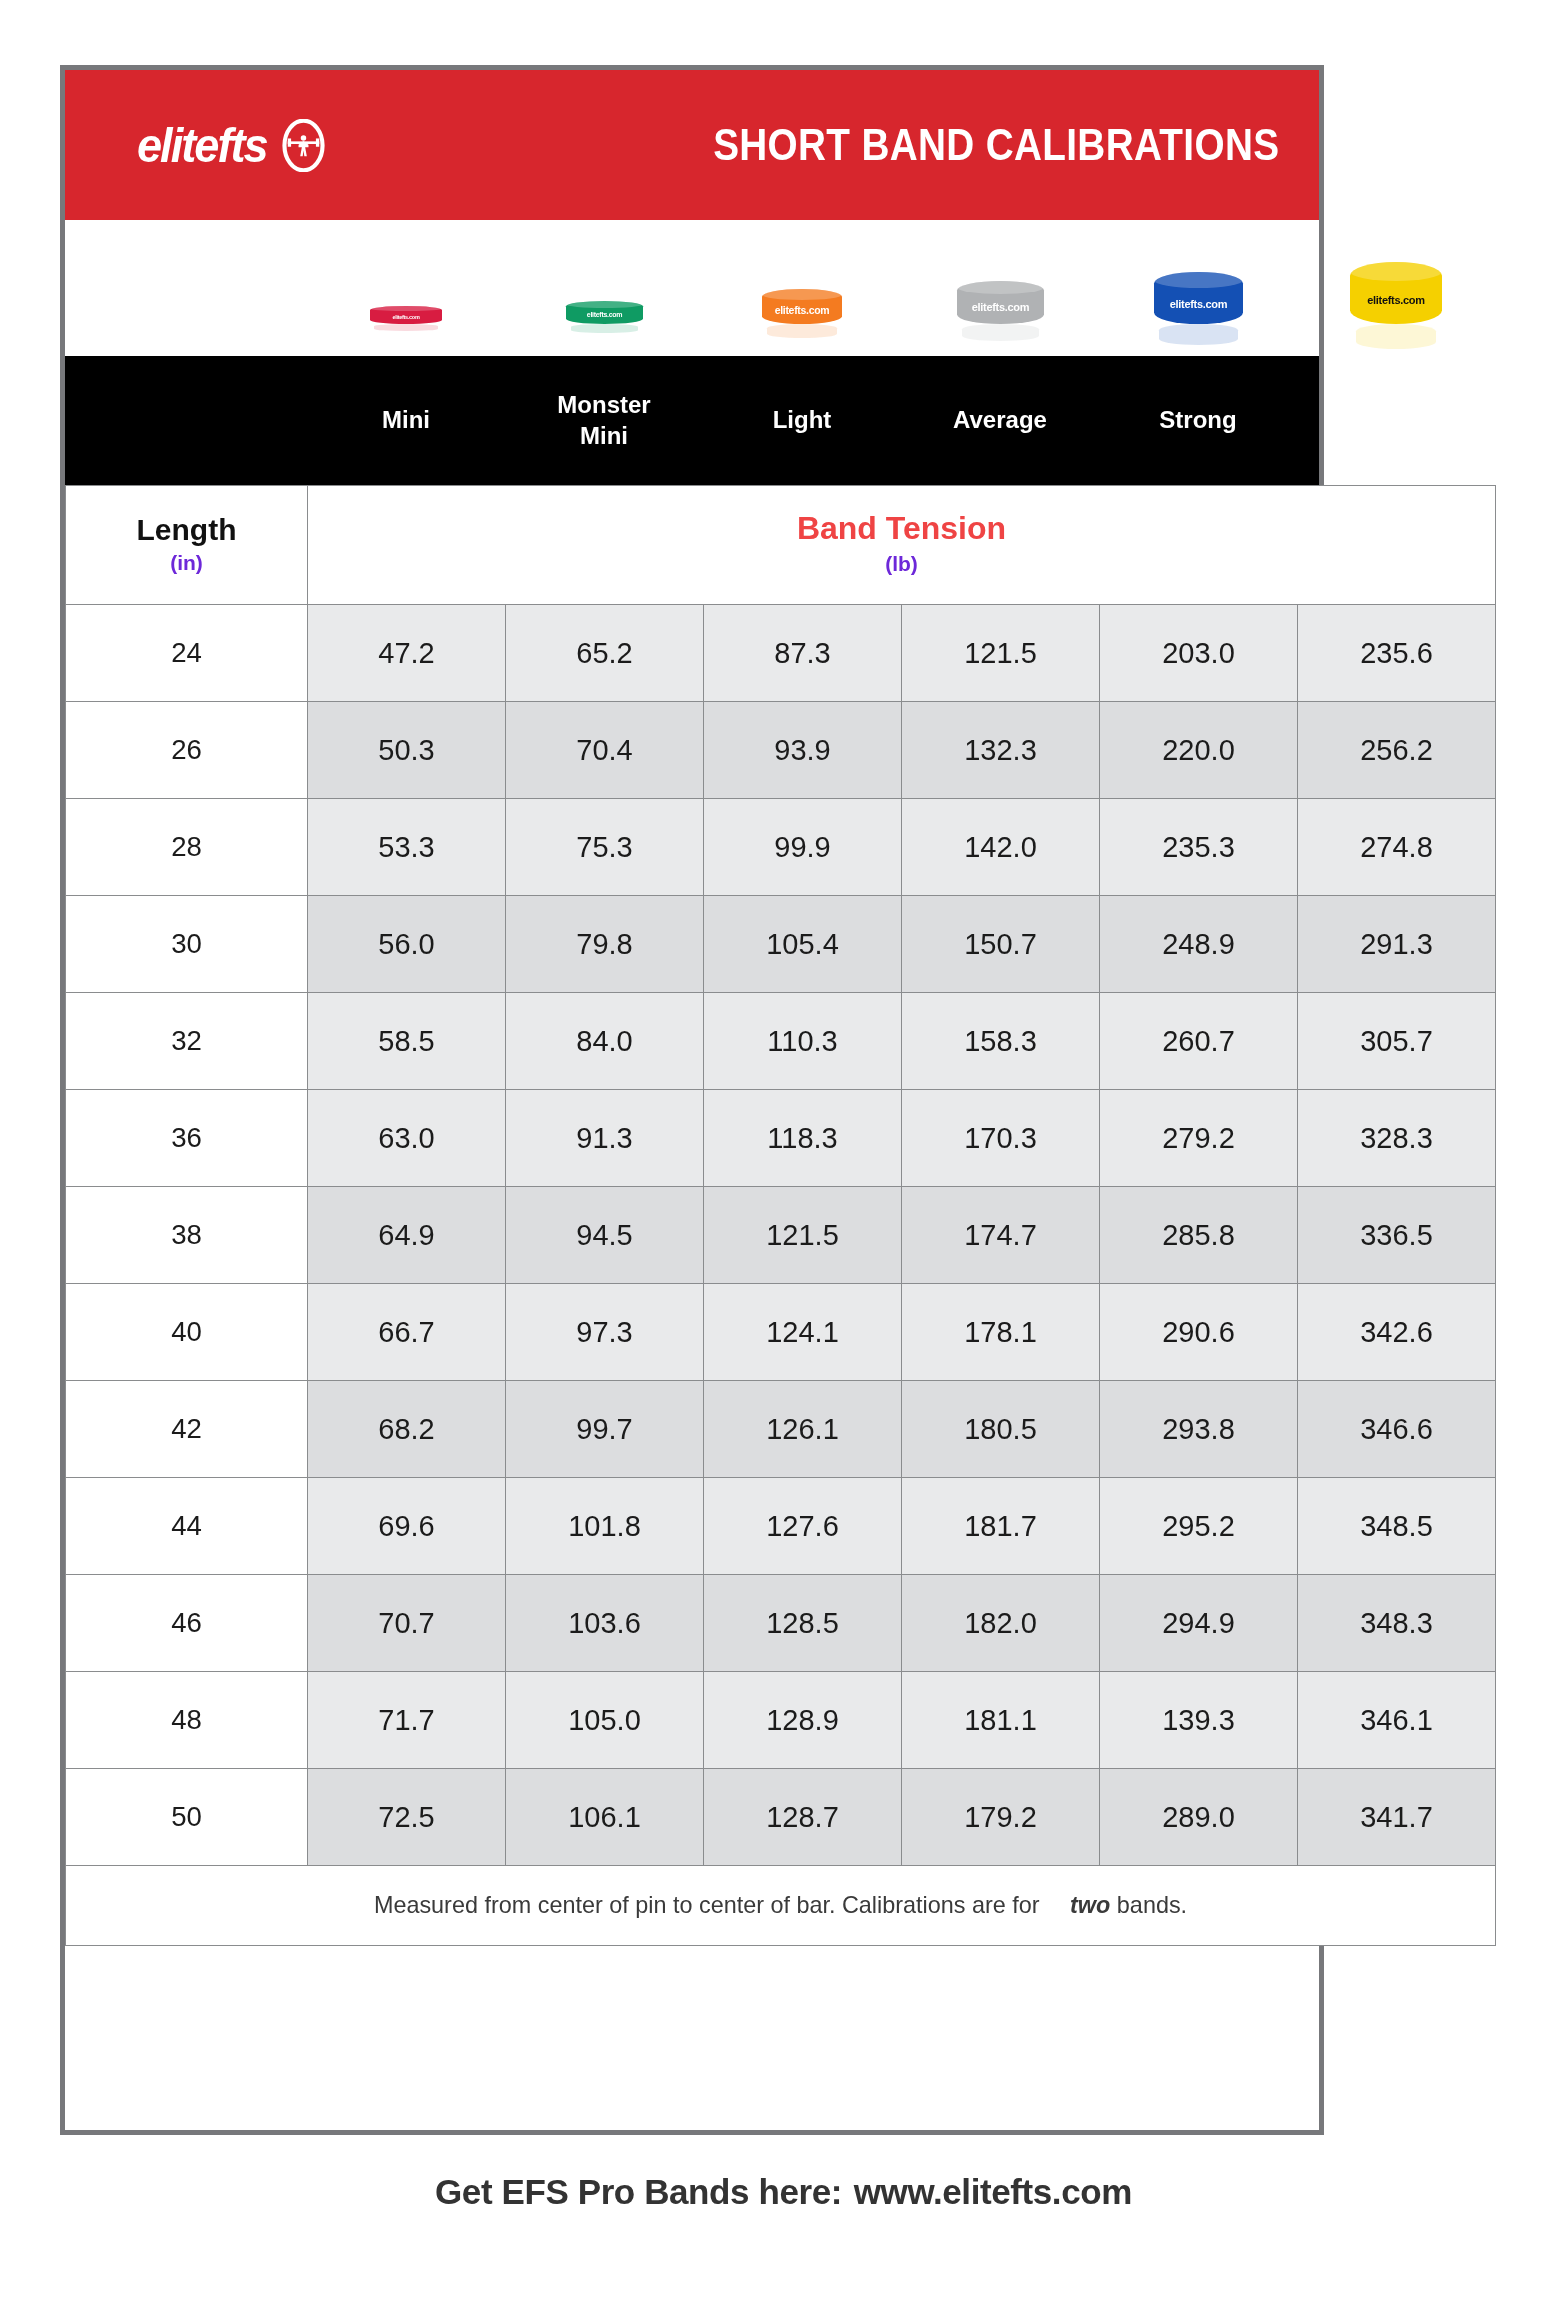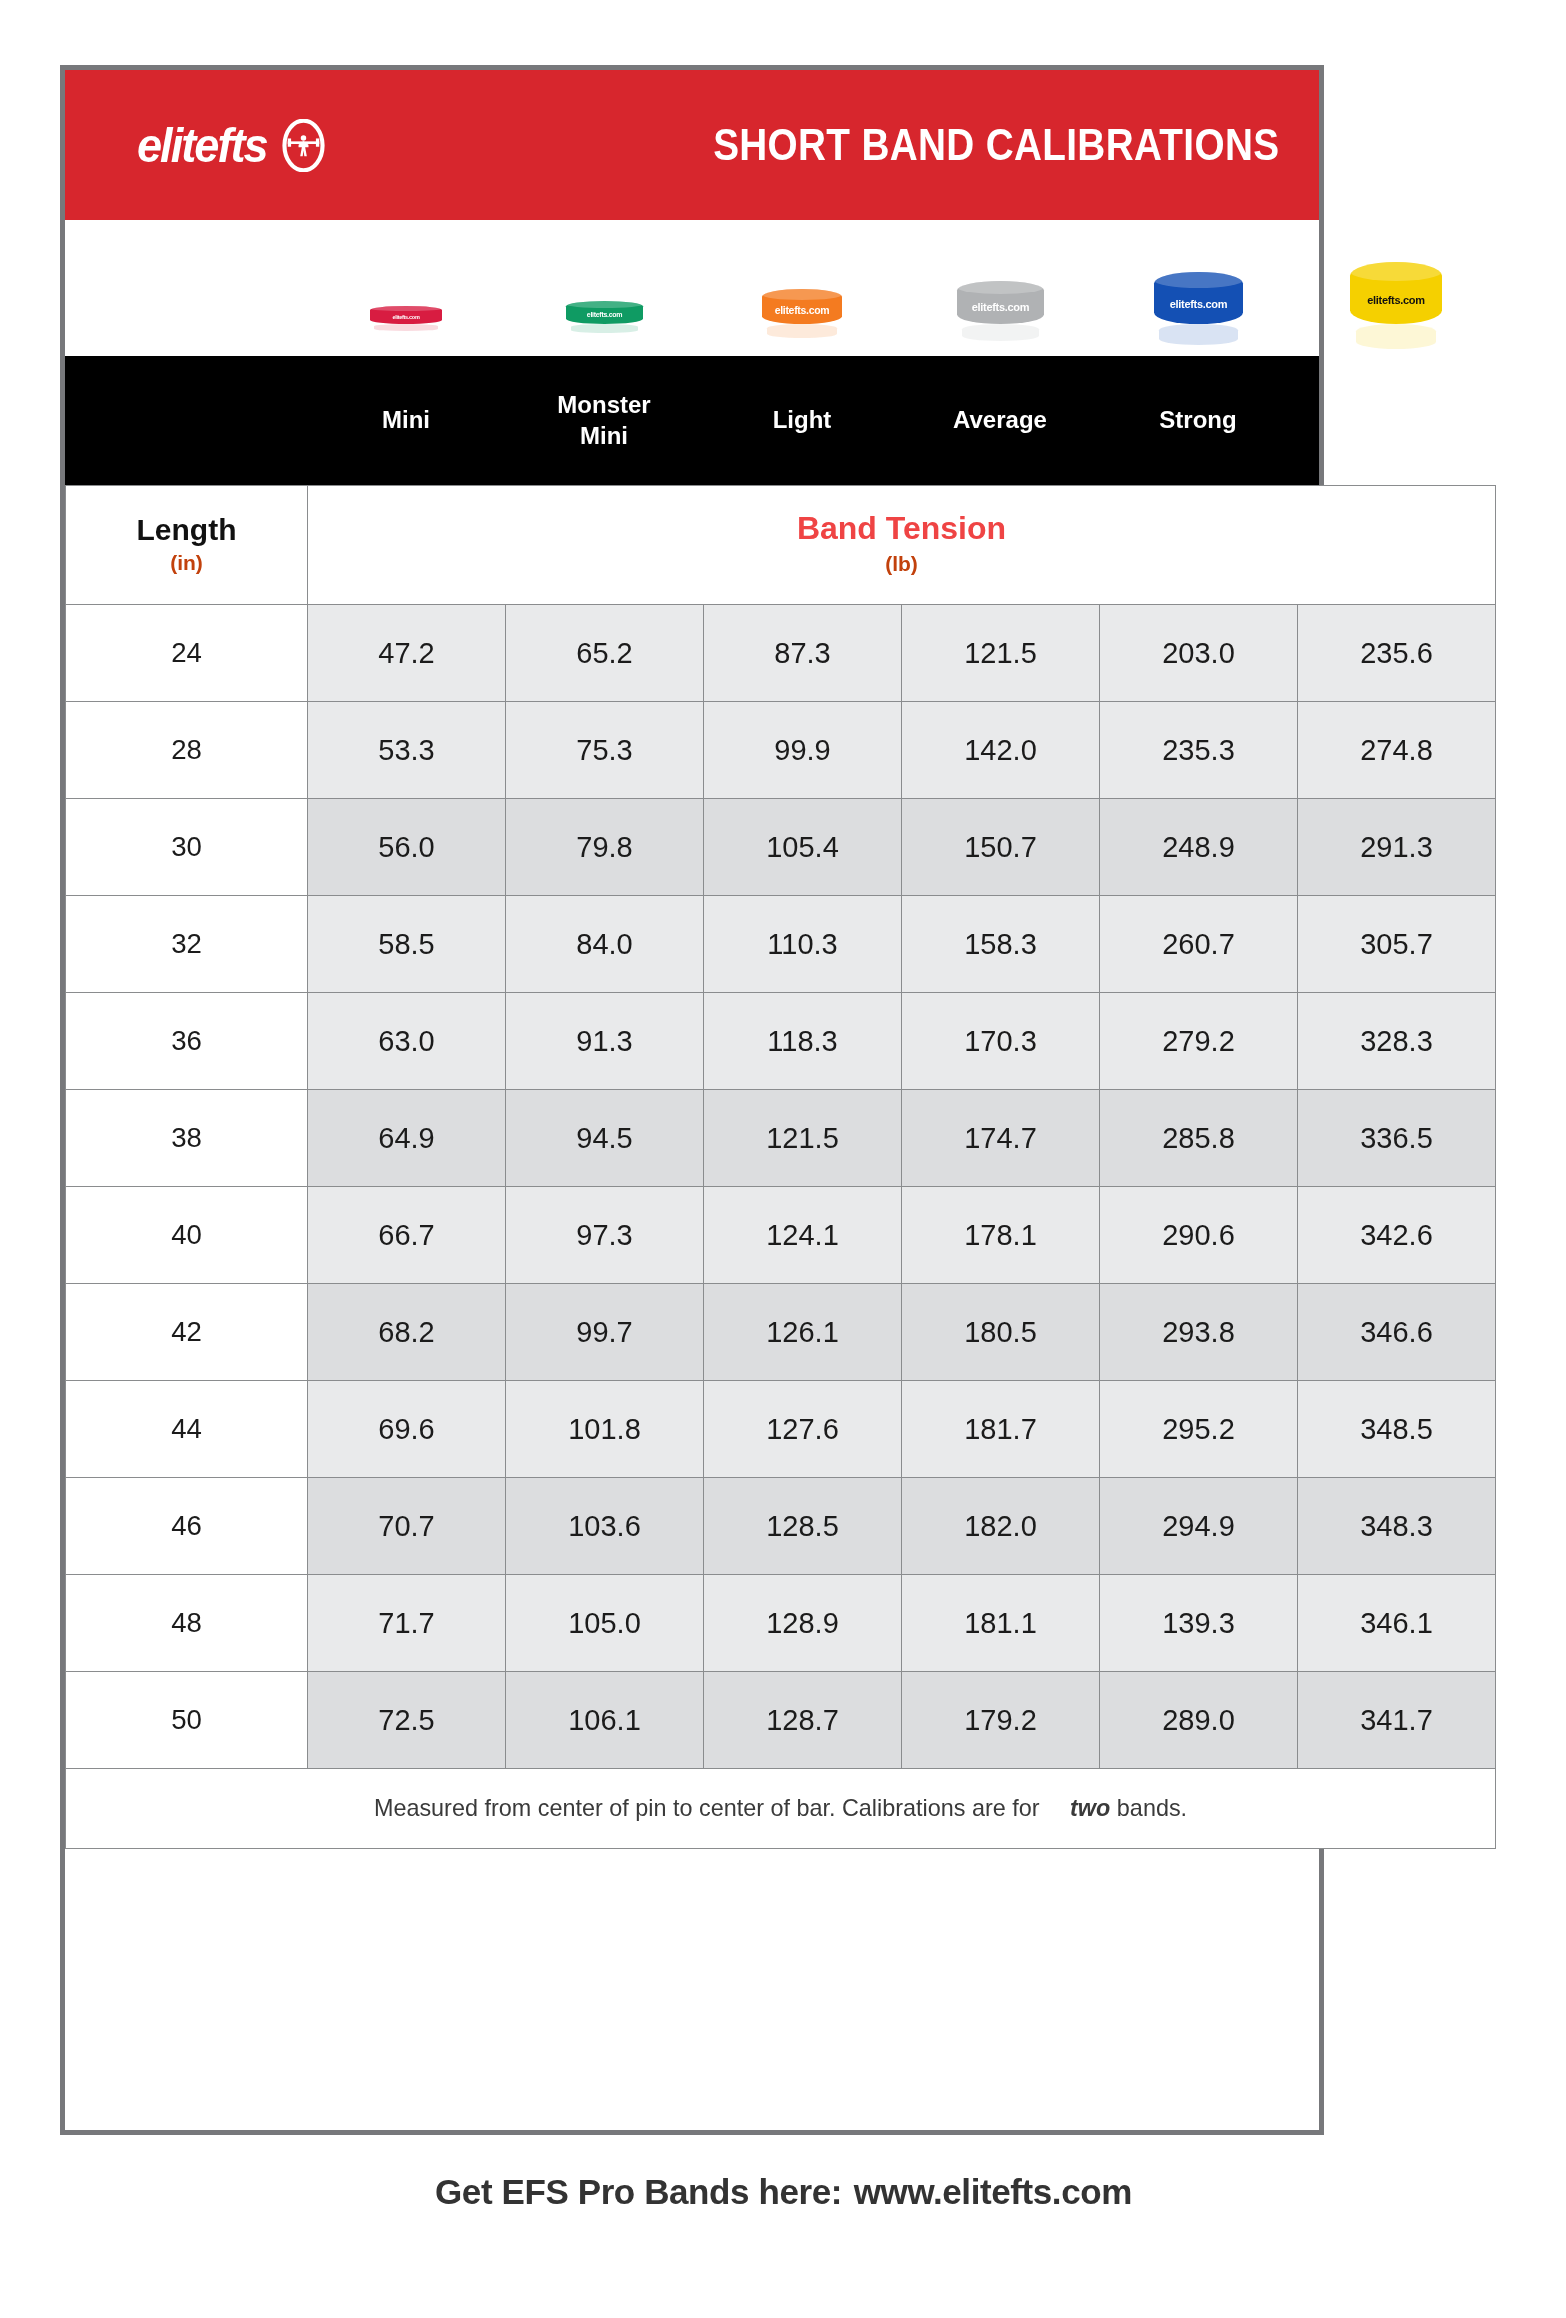--- a/index.html
+++ b/index.html
@@ -151,21 +151,21 @@
   }
   .subhead .big {
     font-size: 30px;
     font-weight: bold;
     color: #111111;
     line-height: 1.18;
   }
   .subhead .small {
     font-size: 21px;
     font-weight: bold;
-    color: #c2410c;
+    color: #6d28d9;
     line-height: 1.5;
   }
   .subhead .tension {
     font-size: 32px;
     font-weight: bold;
     color: #ef4444;
     line-height: 1.18;
   }
 
   #tbl tbody.databody tr { height: 97px; }
@@ -307,20 +307,29 @@
       <tbody class="databody" id="databody">
           <tr class="odd">
             <td class="len">24</td>
             <td class="val">47.2</td>
             <td class="val">65.2</td>
             <td class="val">87.3</td>
             <td class="val">121.5</td>
             <td class="val">203.0</td>
             <td class="val">235.6</td>
           </tr>
+          <tr class="even">
+            <td class="len">26</td>
+            <td class="val">50.3</td>
+            <td class="val">70.4</td>
+            <td class="val">93.9</td>
+            <td class="val">132.3</td>
+            <td class="val">220.0</td>
+            <td class="val">256.2</td>
+          </tr>
           <tr class="odd">
             <td class="len">28</td>
             <td class="val">53.3</td>
             <td class="val">75.3</td>
             <td class="val">99.9</td>
             <td class="val">142.0</td>
             <td class="val">235.3</td>
             <td class="val">274.8</td>
           </tr>
           <tr class="even">

